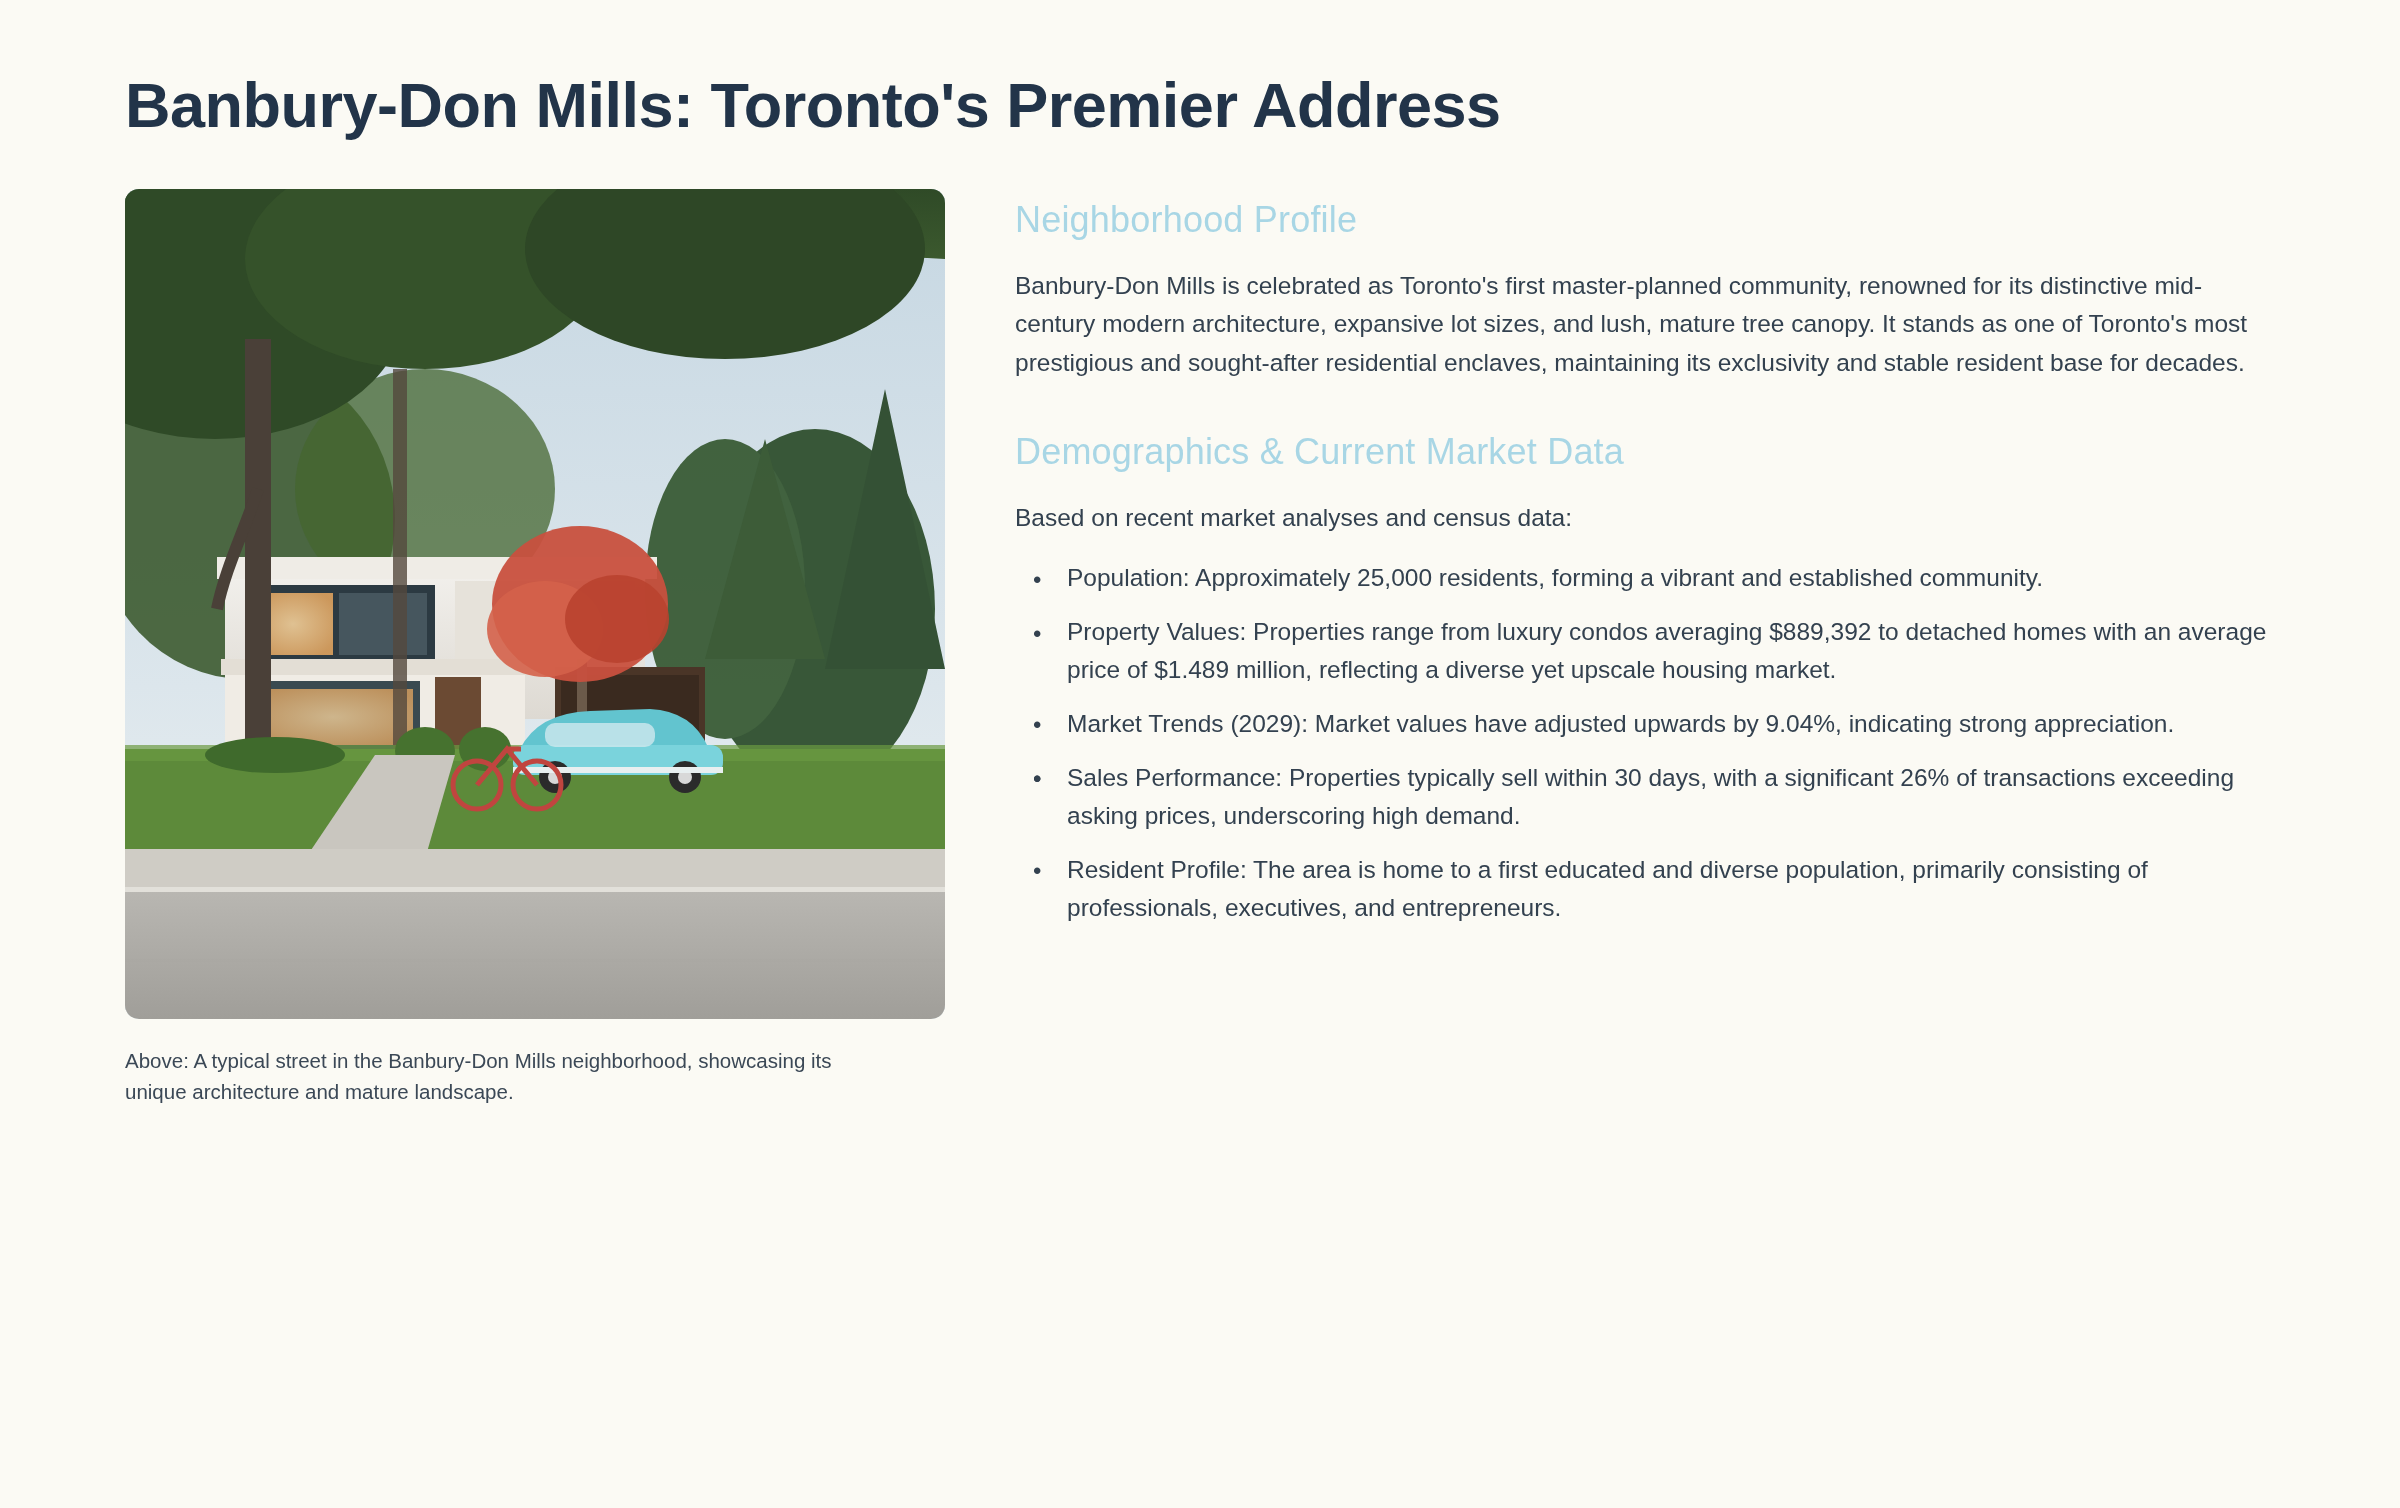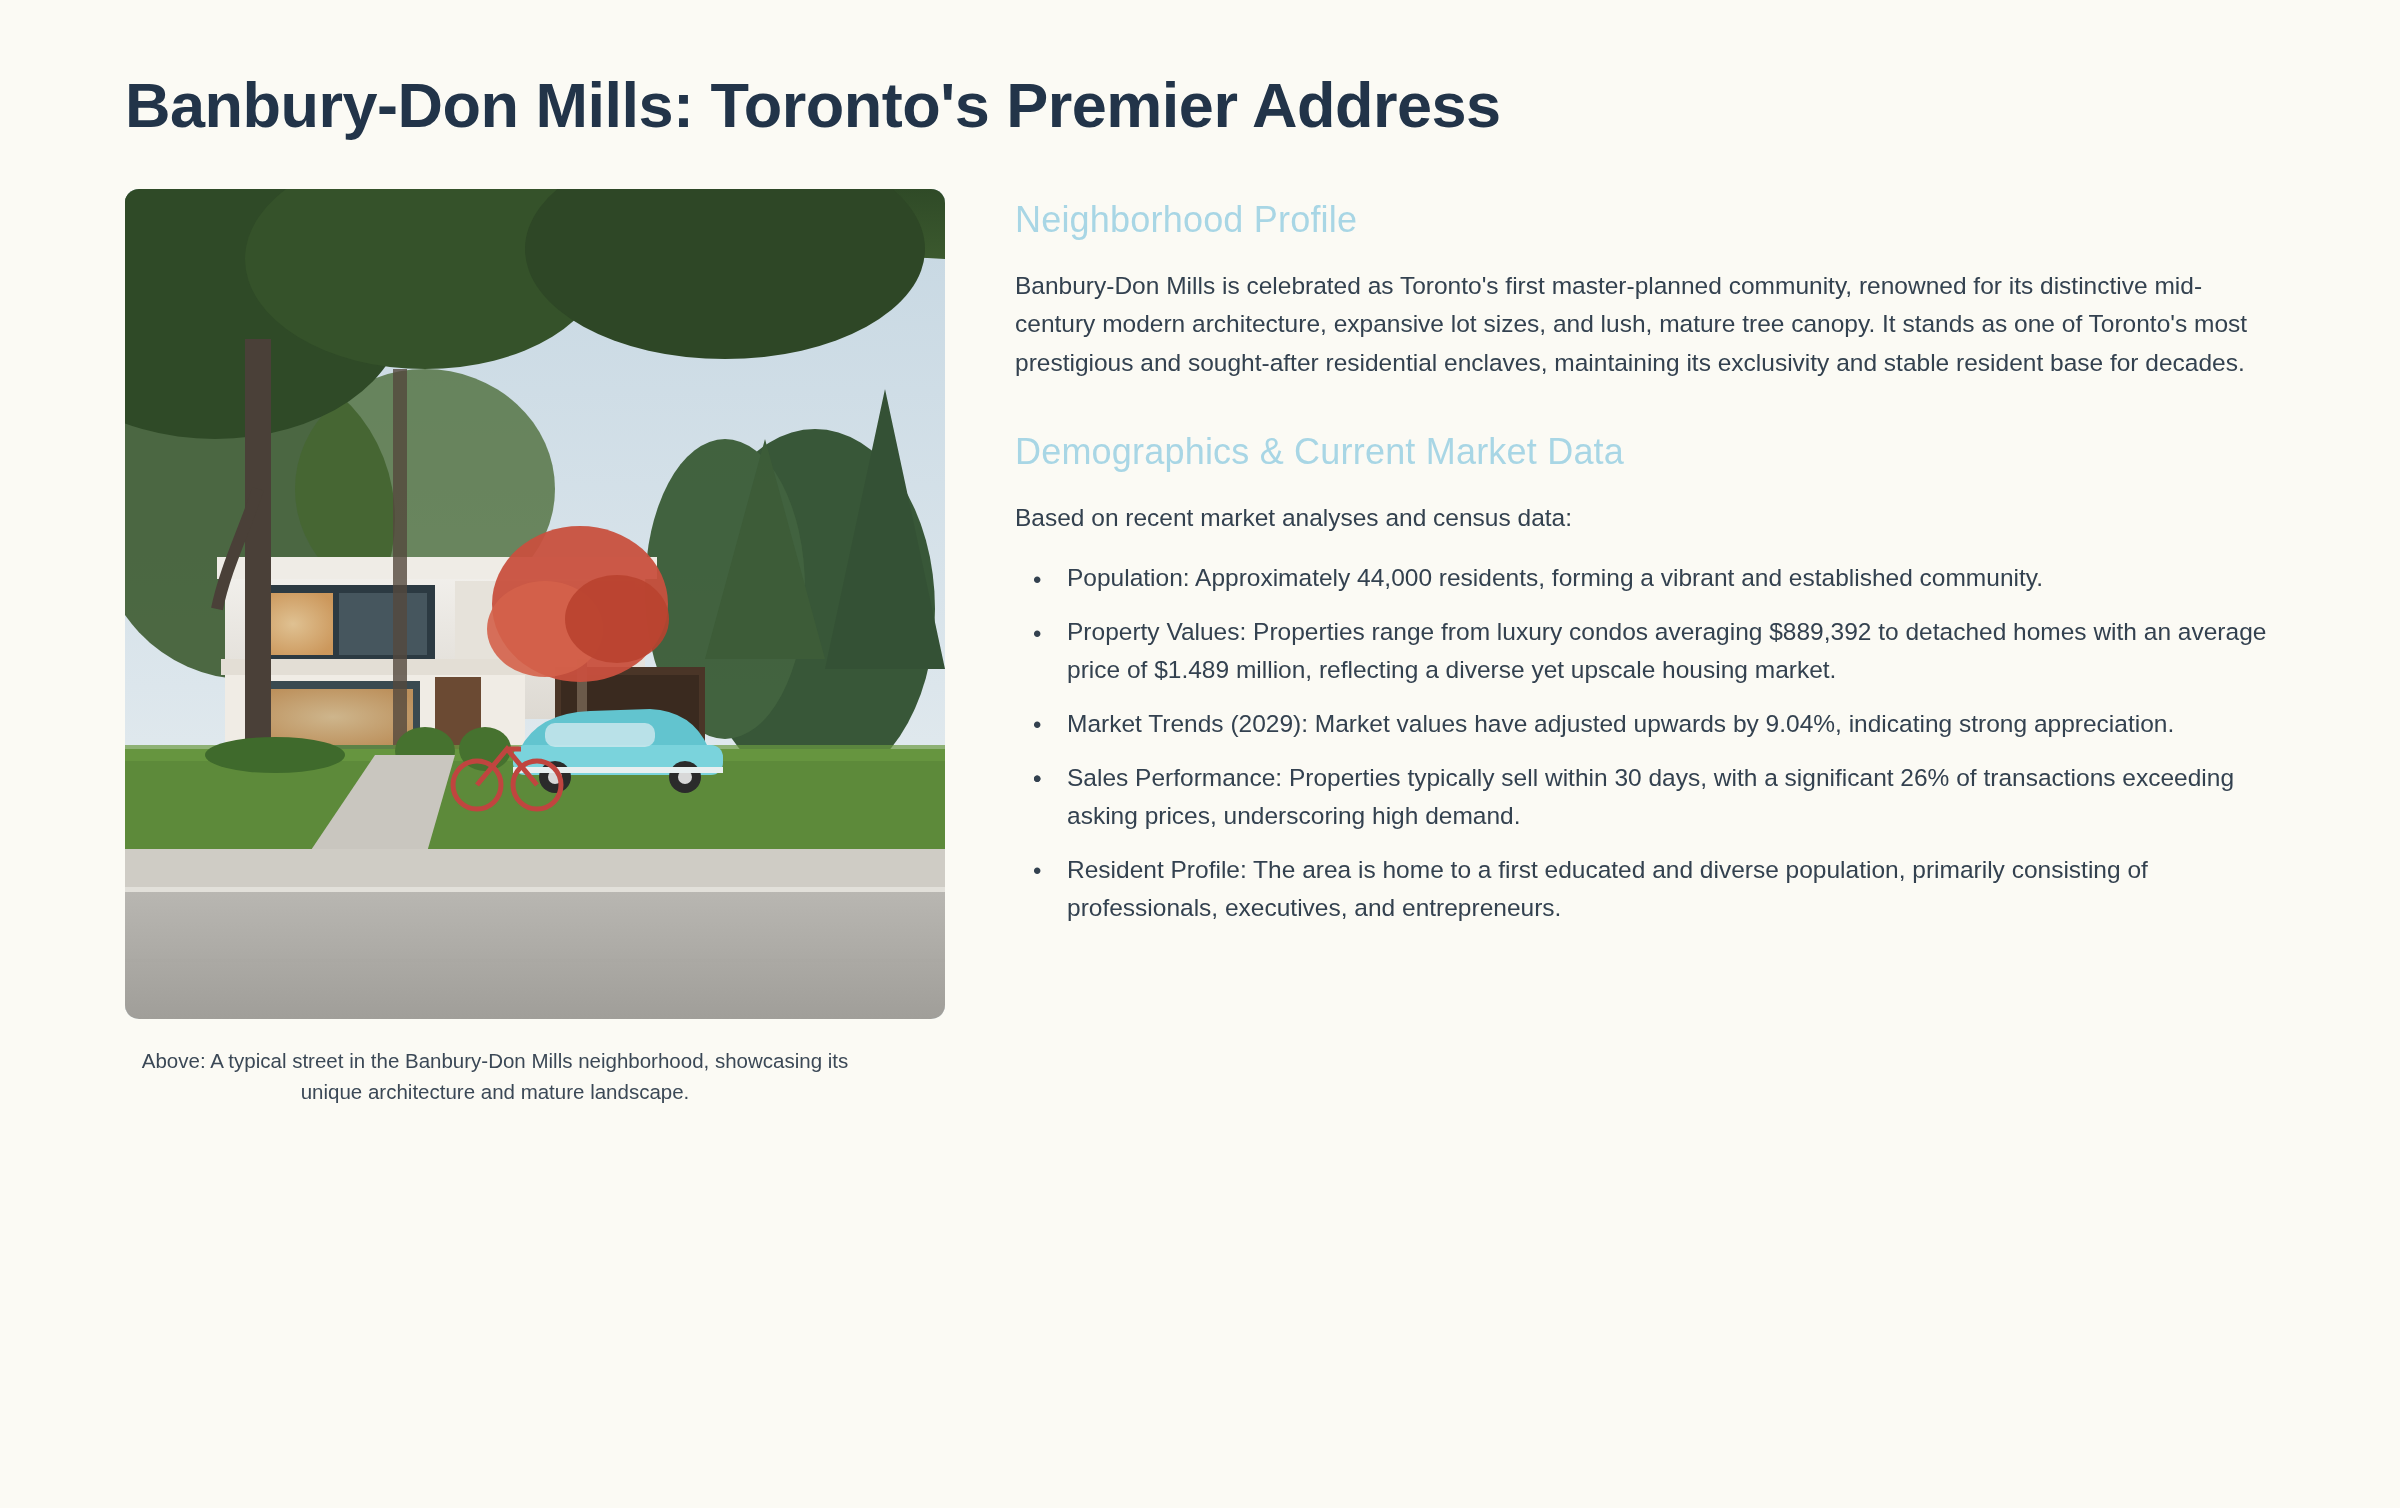--- a/index.html
+++ b/index.html
@@ -31,21 +31,20 @@
   }
   .content {
     display: flex;
     flex-direction: row;
     align-items: flex-start;
     gap: 0px;
   }
   .left-col {
     width: 820px;
     flex: 0 0 820px;
-    text-align: center;
   }
   .figure {
     margin: 0;
   }
   .photo {
     width: 820px;
     height: 830px;
     border-radius: 14px;
     overflow: hidden;
     position: relative;
@@ -222,21 +221,21 @@
 
       <h2 class="section-head">Neighborhood Profile</h2>
       <p class="body-text">Banbury-Don Mills is celebrated as Toronto's first master-planned community, renowned for its distinctive mid-century modern architecture, expansive lot sizes, and lush, mature tree canopy. It stands as one of Toronto's most prestigious and sought-after residential enclaves, maintaining its exclusivity and stable resident base for decades.</p>
 
       <h2 class="section-head second">Demographics &amp; Current Market Data</h2>
       <p class="body-text">Based on recent market analyses and census data:</p>
 
       <ul class="facts">
         <li>
           <span class="bullet">•</span>
-          <span>Population: Approximately 44,000 residents, forming a vibrant and established community.</span>
+          <span>Population: Approximately 25,000 residents, forming a vibrant and established community.</span>
         </li>
         <li>
           <span class="bullet">•</span>
           <span>Property Values: Properties range from luxury condos averaging $889,392 to detached homes with an average price of $1.489 million, reflecting a diverse yet upscale housing market.</span>
         </li>
         <li>
           <span class="bullet">•</span>
           <span>Market Trends (2029): Market values have adjusted upwards by 9.04%, indicating strong appreciation.</span>
         </li>
         <li>

